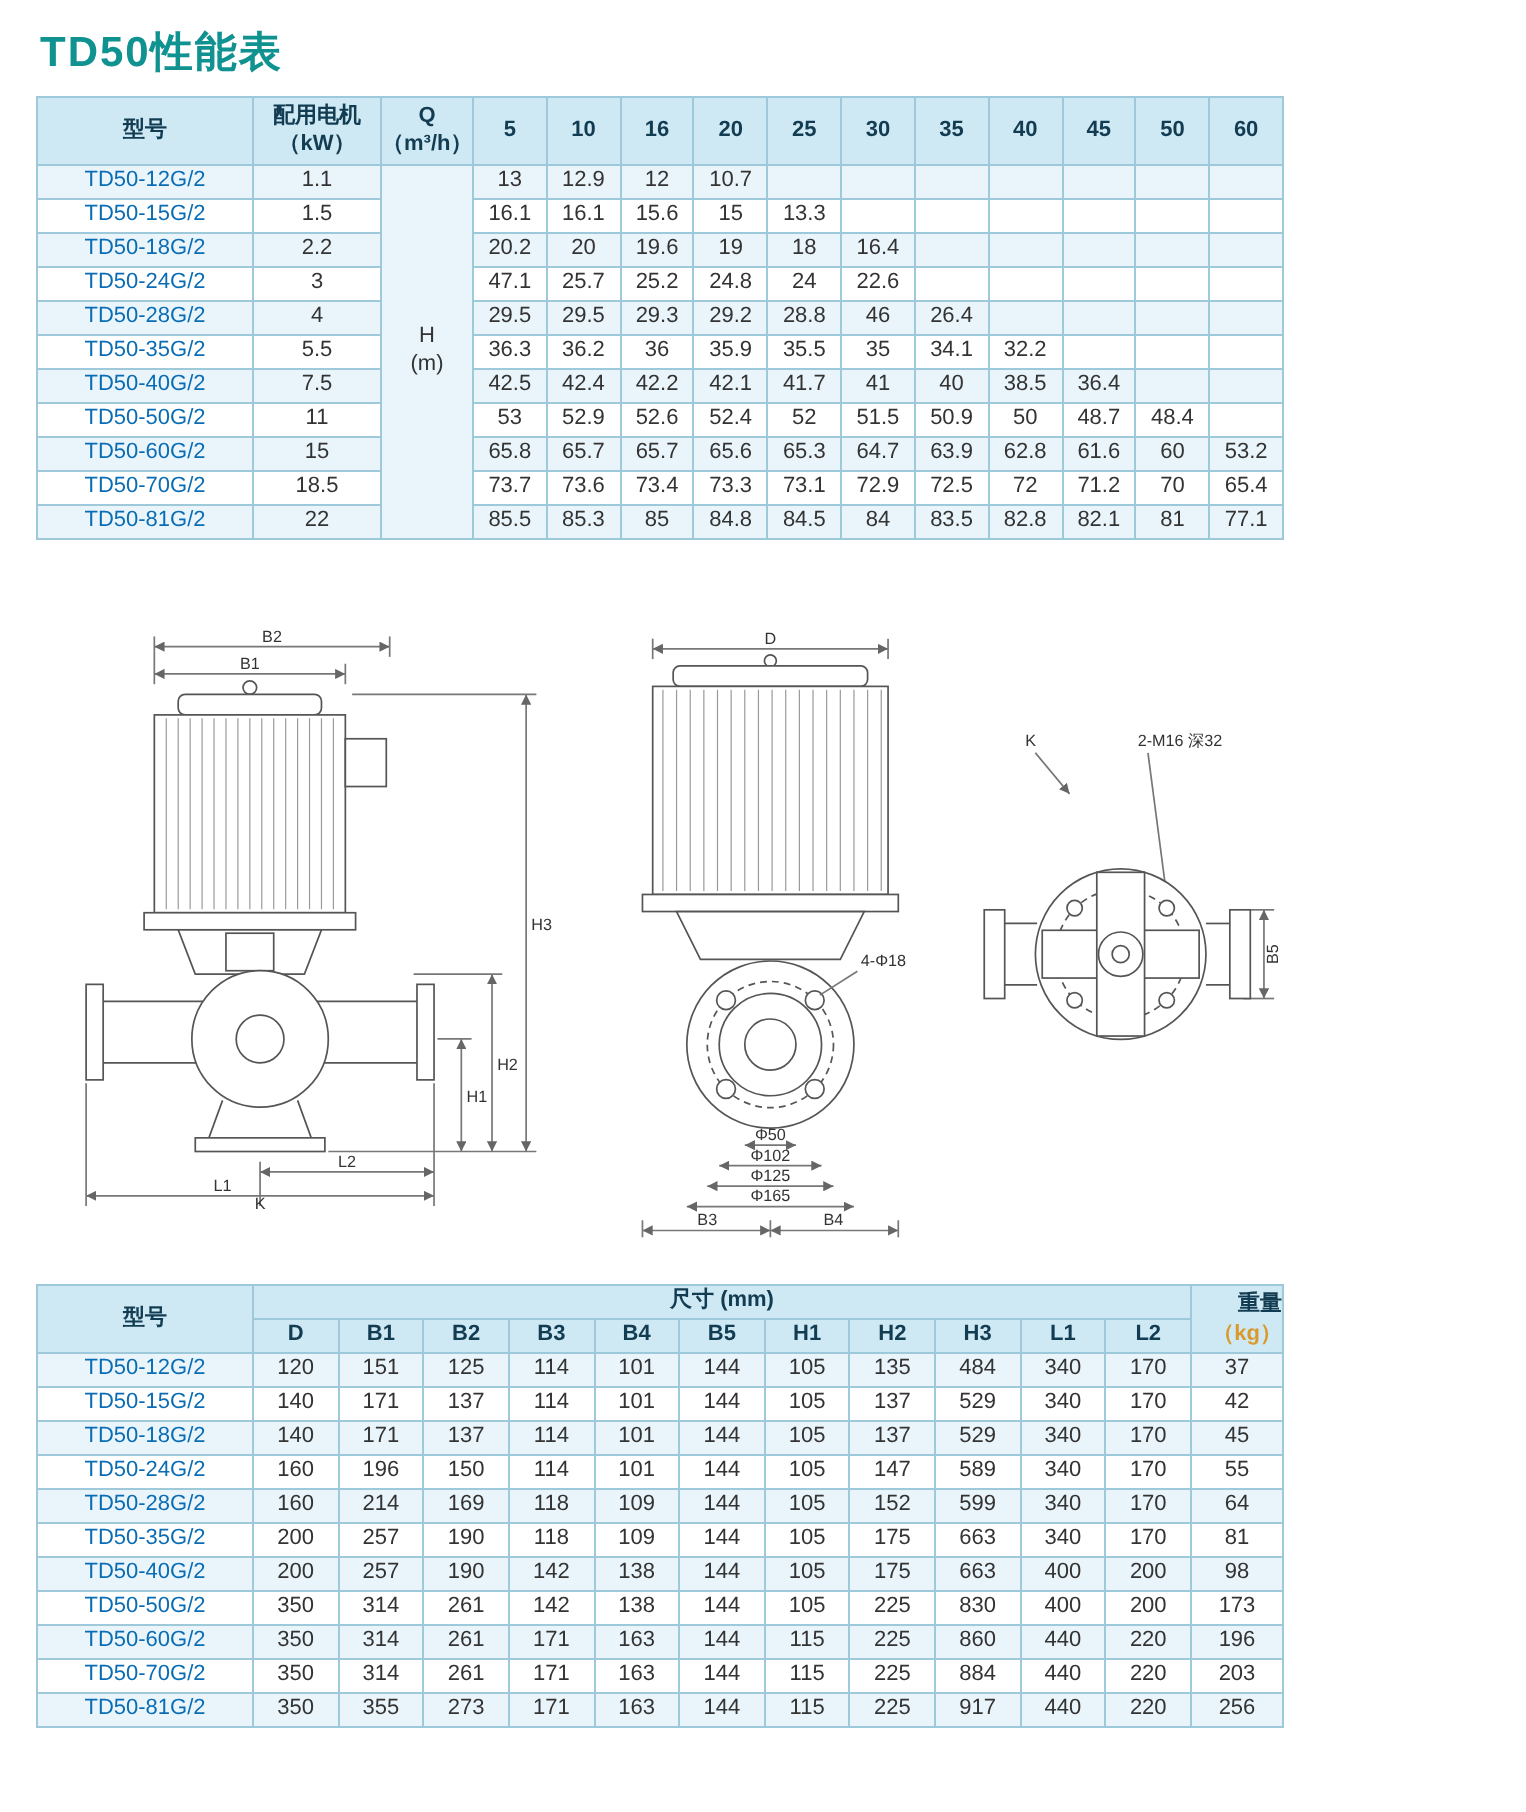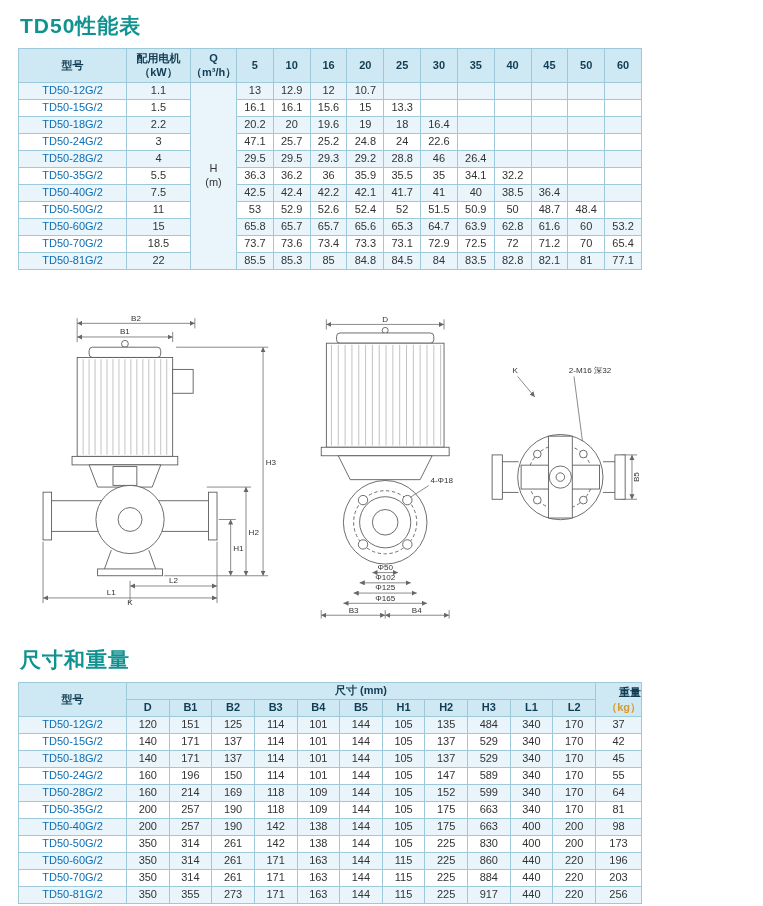--- a/index.html
+++ b/index.html
@@ -373,21 +373,20 @@
         <line x1="136" y1="120" x2="150" y2="120"></line>
         <line x1="136" y1="156" x2="150" y2="156"></line>
       </g>
       <text x="30" y="16" font-size="10">K</text>
       <text x="96" y="16" font-size="9">2-M16 深32</text>
       <text x="0" y="0" text-anchor="middle" transform="translate(178 138) rotate(-90)">B5</text>
     </svg>
 
   </div>
 
-  <h1 class="section-title">尺寸和重量</h1>
 
   <table class="tbl dim">
     <thead>
       <tr>
         <th rowspan="2" class="c-model">型号</th>
         <th colspan="11">尺寸 (mm)</th>
         <th rowspan="2" class="c-weight">
           <span>重量</span>
           <span class="kg">（kg）</span>
         </th>

